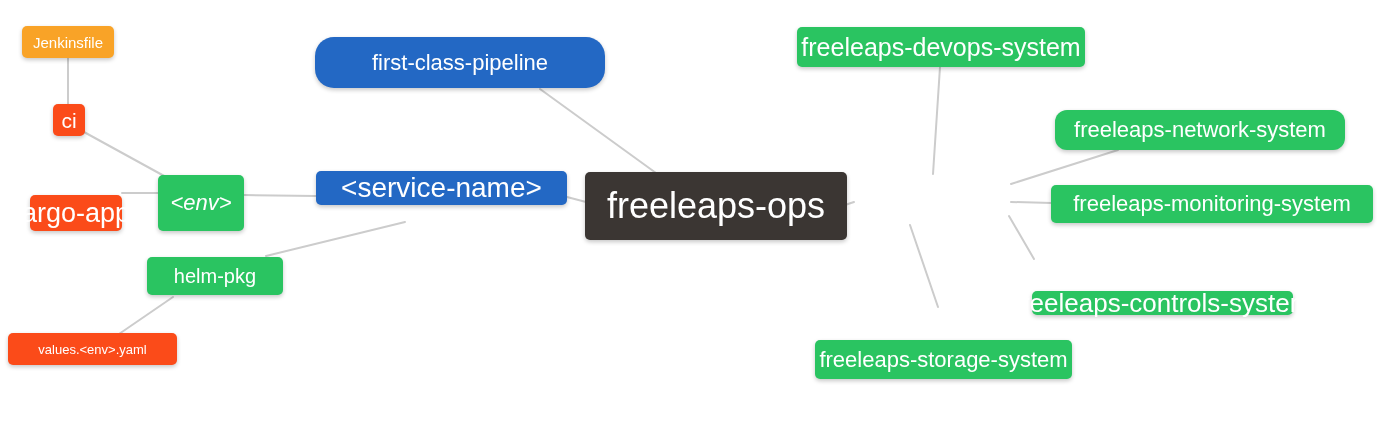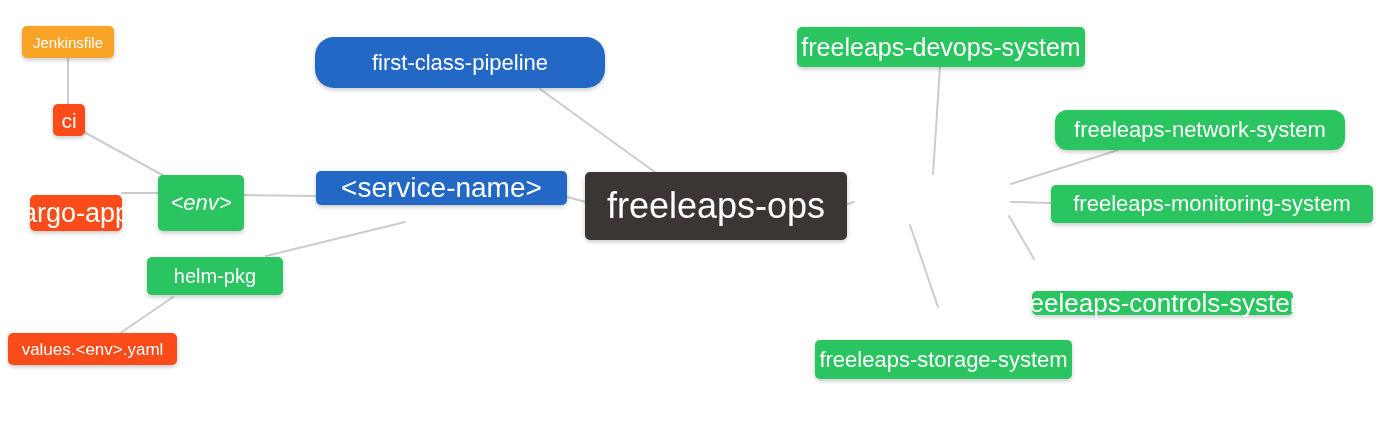--- a/index.html
+++ b/index.html
@@ -73,21 +73,21 @@
   <div class="node c-red" style="left:30px;  top:175px; width:92px;  height:36px; font-size:27px;margin-top:20px;">argo-app</div>
 
   <div class="node c-green" style="left:158px; top:175px; width:86px;  height:56px; font-size:22px;font-style:italic;">&lt;env&gt;</div>
 
   <div class="node c-branch" style="left:316px; top:171px; width:251px; height:34px; font-size:28px;">&lt;service-name&gt;</div>
 
   <div class="node c-branch" style="left:315px; top:37px;  width:290px; height:51px; font-size:22px;border-radius:19px;">first-class-pipeline</div>
 
   <div class="node c-green" style="left:147px; top:257px; width:136px; height:38px; font-size:20px;">helm-pkg</div>
 
-  <div class="node c-red" style="left:8px;   top:333px; width:169px; height:32px; font-size:17px;">values.&lt;env&gt;.yaml</div>
+  <div class="node c-red" style="left:8px;   top:333px; width:169px; height:32px; font-size:13px;">values.&lt;env&gt;.yaml</div>
 
   <div class="node c-root" style="left:585px; top:172px; width:262px; height:68px; font-size:36px;">freeleaps-ops</div>
 
 
   <div class="node c-green" style="left:797px;  top:27px;  width:288px; height:40px; font-size:25px;">freeleaps-devops-system</div>
 
   <div class="node c-green" style="left:1055px; top:110px; width:290px; height:40px; font-size:22px;border-radius:12px;">freeleaps-network-system</div>
 
   <div class="node c-green" style="left:1051px; top:185px; width:322px; height:38px; font-size:22px;">freeleaps-monitoring-system</div>
 

